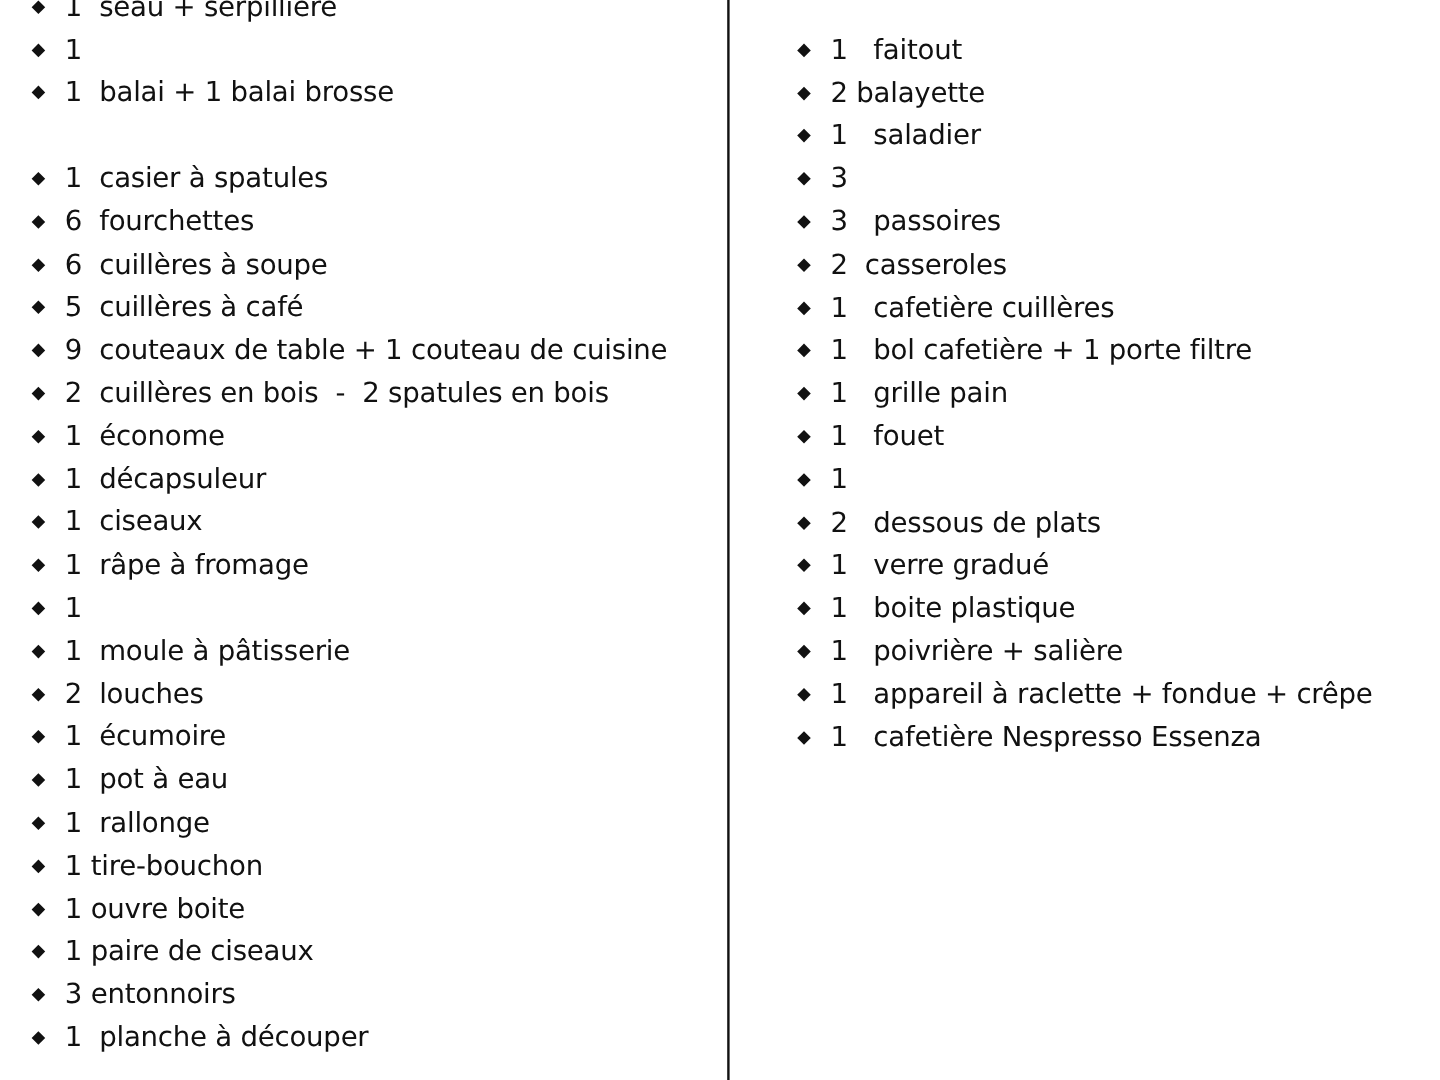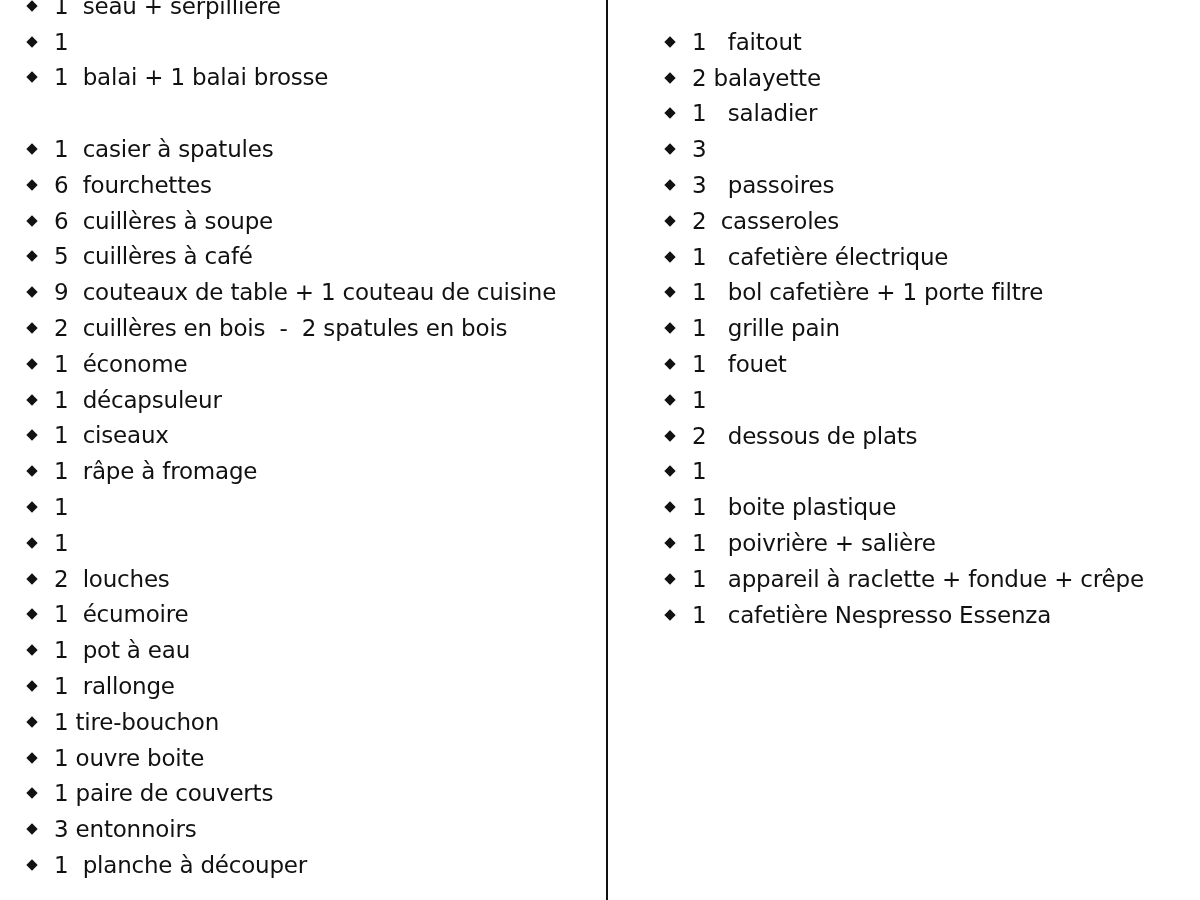--- a/index.html
+++ b/index.html
@@ -29,42 +29,42 @@
     <div class="item"><span class="bullet"></span><span class="qty">6</span><span class="label">  fourchettes</span></div>
     <div class="item"><span class="bullet"></span><span class="qty">6</span><span class="label">  cuillères à soupe</span></div>
     <div class="item"><span class="bullet"></span><span class="qty">5</span><span class="label">  cuillères à café</span></div>
     <div class="item"><span class="bullet"></span><span class="qty">9</span><span class="label">  couteaux de table + 1 couteau de cuisine</span></div>
     <div class="item"><span class="bullet"></span><span class="qty">2</span><span class="label">  cuillères en bois  -  2 spatules en bois</span></div>
     <div class="item"><span class="bullet"></span><span class="qty">1</span><span class="label">  économe</span></div>
     <div class="item"><span class="bullet"></span><span class="qty">1</span><span class="label">  décapsuleur</span></div>
     <div class="item"><span class="bullet"></span><span class="qty">1</span><span class="label">  ciseaux</span></div>
     <div class="item"><span class="bullet"></span><span class="qty">1</span><span class="label">  râpe à fromage</span></div>
     <div class="item"><span class="bullet"></span><span class="qty">1</span></div>
-    <div class="item"><span class="bullet"></span><span class="qty">1</span></div>
+    <div class="item"><span class="bullet"></span><span class="qty">1</span><span class="label">  moule à pâtisserie</span></div>
     <div class="item"><span class="bullet"></span><span class="qty">2</span><span class="label">  louches</span></div>
     <div class="item"><span class="bullet"></span><span class="qty">1</span><span class="label">  écumoire</span></div>
     <div class="item"><span class="bullet"></span><span class="qty">1</span><span class="label">  pot à eau</span></div>
     <div class="item"><span class="bullet"></span><span class="qty">1</span><span class="label">  rallonge</span></div>
     <div class="item"><span class="bullet"></span><span class="qty">1</span><span class="label"> tire-bouchon</span></div>
     <div class="item"><span class="bullet"></span><span class="qty">1</span><span class="label"> ouvre boite</span></div>
-    <div class="item"><span class="bullet"></span><span class="qty">1</span><span class="label"> paire de couverts</span></div>
+    <div class="item"><span class="bullet"></span><span class="qty">1</span><span class="label"> paire de ciseaux</span></div>
     <div class="item"><span class="bullet"></span><span class="qty">3</span><span class="label"> entonnoirs</span></div>
     <div class="item"><span class="bullet"></span><span class="qty">1</span><span class="label">  planche à découper</span></div>
   </div>
 <div class="col col-right" id="right">
     <div class="item"><span class="bullet"></span><span class="qty">1</span><span class="label">   faitout</span></div>
     <div class="item"><span class="bullet"></span><span class="qty">2</span><span class="label"> balayette</span></div>
     <div class="item"><span class="bullet"></span><span class="qty">1</span><span class="label">   saladier</span></div>
     <div class="item"><span class="bullet"></span><span class="qty">3</span></div>
     <div class="item"><span class="bullet"></span><span class="qty">3</span><span class="label">   passoires</span></div>
     <div class="item"><span class="bullet"></span><span class="qty">2</span><span class="label">  casseroles</span></div>
-    <div class="item"><span class="bullet"></span><span class="qty">1</span><span class="label">   cafetière électrique</span></div>
+    <div class="item"><span class="bullet"></span><span class="qty">1</span><span class="label">   cafetière cuillères</span></div>
     <div class="item"><span class="bullet"></span><span class="qty">1</span><span class="label">   bol cafetière + 1 porte filtre</span></div>
     <div class="item"><span class="bullet"></span><span class="qty">1</span><span class="label">   grille pain</span></div>
     <div class="item"><span class="bullet"></span><span class="qty">1</span><span class="label">   fouet</span></div>
     <div class="item"><span class="bullet"></span><span class="qty">1</span></div>
     <div class="item"><span class="bullet"></span><span class="qty">2</span><span class="label">   dessous de plats</span></div>
-    <div class="item"><span class="bullet"></span><span class="qty">1</span></div>
+    <div class="item"><span class="bullet"></span><span class="qty">1</span><span class="label">   verre gradué</span></div>
     <div class="item"><span class="bullet"></span><span class="qty">1</span><span class="label">   boite plastique</span></div>
     <div class="item"><span class="bullet"></span><span class="qty">1</span><span class="label">   poivrière + salière</span></div>
     <div class="item"><span class="bullet"></span><span class="qty">1</span><span class="label">   appareil à raclette + fondue + crêpe</span></div>
     <div class="item"><span class="bullet"></span><span class="qty">1</span><span class="label">   cafetière Nespresso Essenza</span></div>
   </div>
 
 </body></html>

